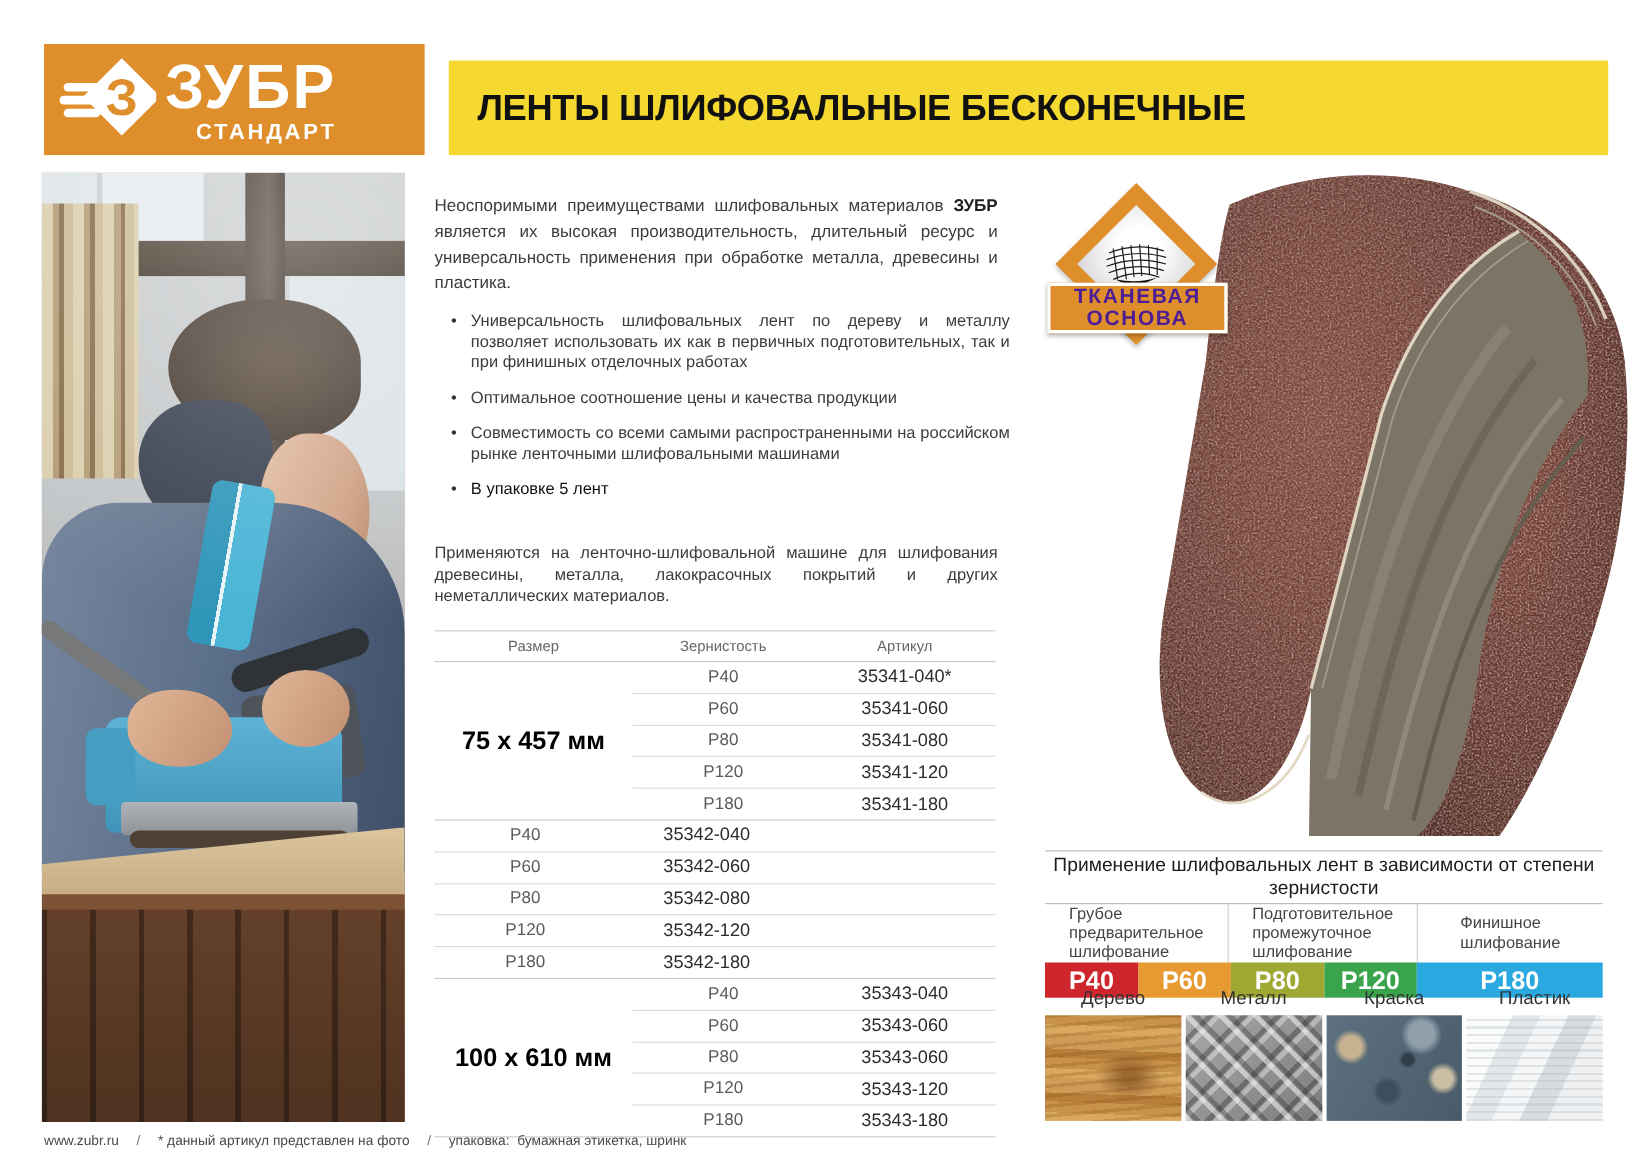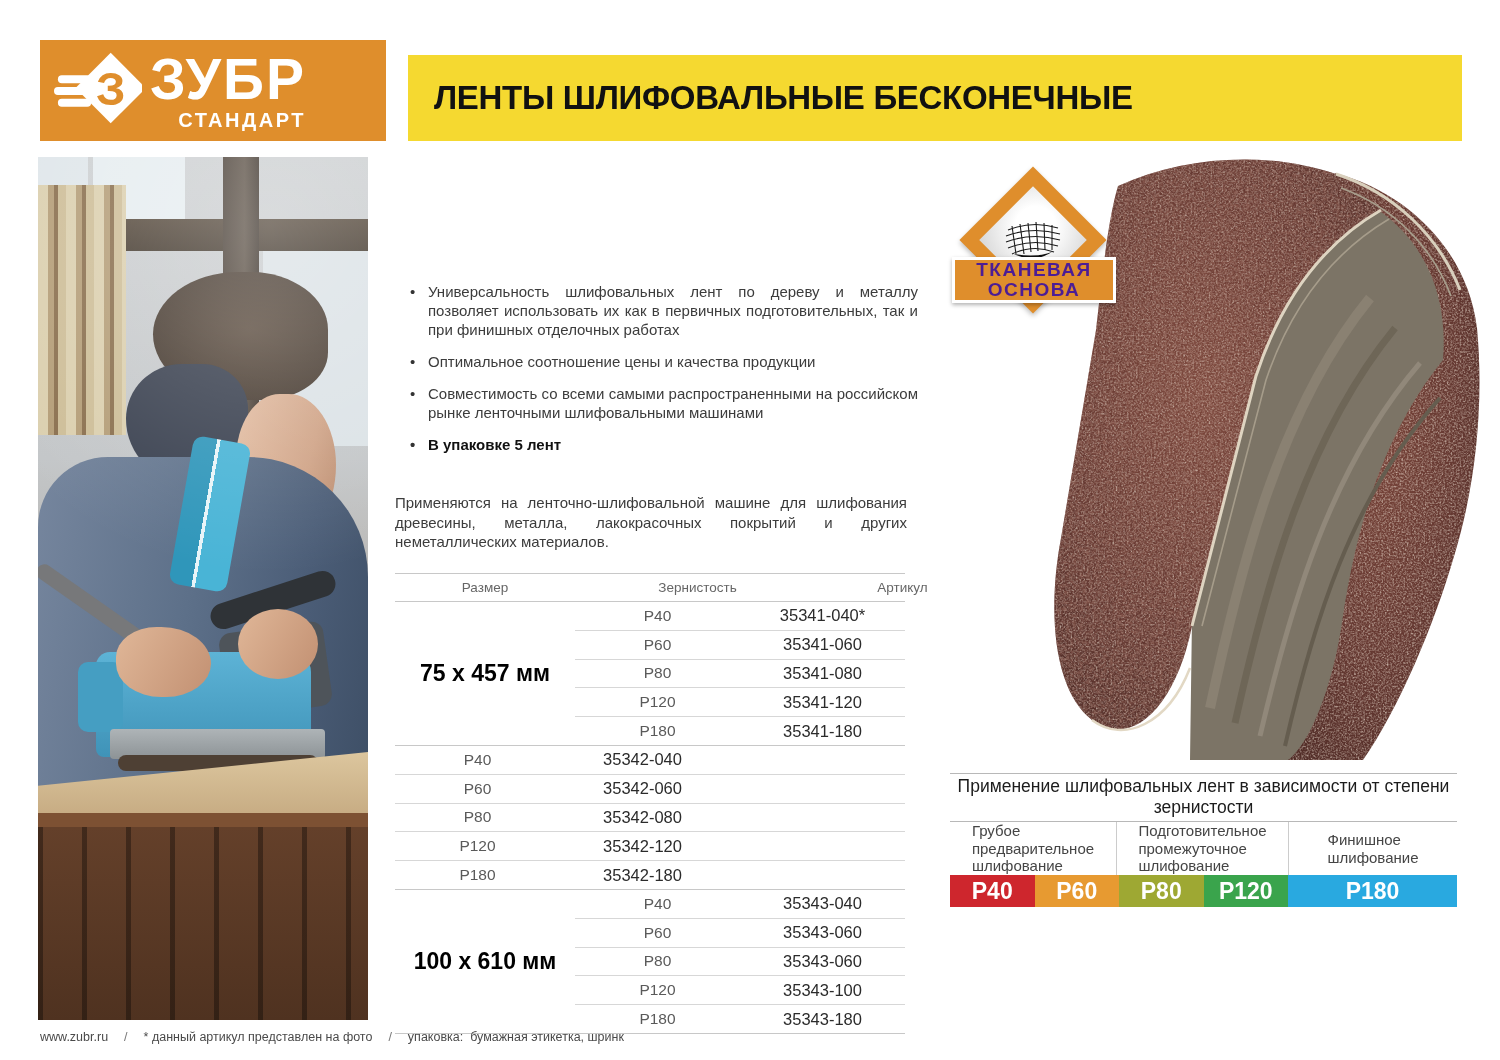--- a/index.html
+++ b/index.html
@@ -57,27 +57,27 @@
                linear-gradient(180deg,#64402a,#4f3220);}
   .ph-tint{inset:0;background:radial-gradient(circle at 70% 8%,rgba(255,255,255,.28),rgba(255,255,255,0) 42%);}
 
   
   .intro{left:395px;top:160px;width:512px;font-size:15.5px;line-height:23.5px;color:#3c3c3c;text-align:justify;}
   .intro b{color:#222;}
   .bullets{left:406px;top:282px;width:512px;list-style:none;margin:0;padding:0;}
   .bullets li{position:relative;padding-left:22px;margin-bottom:13px;font-size:15px;line-height:19px;
               color:#3c3c3c;text-align:justify;}
   .bullets li::before{content:"•";position:absolute;left:4px;top:0;color:#333;}
-  .bullets li.bold{font-weight:700;color:#111;}
+  .bullets li.bold{font-weight:400;color:#111;}
   .usage{left:395px;top:478px;width:512px;font-size:15px;line-height:19.5px;color:#3c3c3c;text-align:justify;}
 
   
   .spec-table{left:395px;top:573px;width:510px;border-top:1px solid #c8c8c8;font-size:15.5px;}
   .spec-header{display:grid;grid-template-columns:180px 165px 165px;height:27px;align-items:center;
-               text-align:center;color:#666;font-size:13.5px;border-bottom:1px solid #c8c8c8;gap:40px;}
+               text-align:center;color:#666;font-size:13.5px;border-bottom:1px solid #c8c8c8;}
   .spec-group{display:flex;border-bottom:1px solid #c8c8c8;}
   .size-cell{width:180px;display:flex;align-items:center;justify-content:center;
              font-size:23px;font-weight:700;color:#000;}
   .spec-rows{flex:1;}
   .spec-row{display:grid;grid-template-columns:165px 165px;height:27.8px;align-items:center;text-align:center;}
   .spec-row + .spec-row{border-top:1px solid #d7d7d7;}
   .grit-cell{color:#5a5a5a;}
   .article-cell{color:#2b2b2b;font-size:16.5px;}
 
   
@@ -180,20 +180,23 @@
     <div class="ph-hand-l"></div>
       <div class="ph-hand-r"></div>
     <div class="ph-s-base"></div>
       <div class="ph-s-belt"></div>
     <div class="ph-table"></div>
       <div class="ph-cab-edge"></div>
       <div class="ph-cab"></div>
     <div class="ph-tint"></div>
   </div>
 
+  <p class="abs intro"><span>Неоспоримыми преимуществами шлифовальных материалов</span>
+    <b>ЗУБР</b>
+    <span>является их высокая производительность, длительный ресурс и универсальность применения при обработке металла, древесины и пластика.</span></p>
 
   <ul class="abs bullets">
     <li>Универсальность шлифовальных лент по дереву и металлу позволяет использовать их как в первичных подготовительных, так и при финишных отделочных работах</li>
     <li>Оптимальное соотношение цены и качества продукции</li>
     <li>Совместимость со всеми самыми распространенными на российском рынке ленточными шлифовальными машинами</li>
     <li class="bold">В упаковке 5 лент</li>
   </ul>
 
   <p class="abs usage">Применяются на ленточно-шлифовальной машине для шлифования древесины, металла, лакокрасочных покрытий и других неметаллических материалов.</p>
 
@@ -265,21 +268,21 @@
         <div class="spec-row">
             <span class="grit-cell">P60</span>
             <span class="article-cell">35343-060</span>
           </div>
         <div class="spec-row">
             <span class="grit-cell">P80</span>
             <span class="article-cell">35343-060</span>
           </div>
         <div class="spec-row">
             <span class="grit-cell">P120</span>
-            <span class="article-cell">35343-100</span>
+            <span class="article-cell">35343-120</span>
           </div>
         <div class="spec-row">
             <span class="grit-cell">P180</span>
             <span class="article-cell">35343-180</span>
           </div>
       </div>
     </div>
   </div>
 
   <div class="abs belt">
@@ -372,20 +375,38 @@
     </div>
     <div class="gc-bars">
       <div class="gc-seg" style="background: rgb(206, 38, 45);">P40</div>
       <div class="gc-seg" style="background: rgb(231, 154, 49);">P60</div>
       <div class="gc-seg" style="background: rgb(158, 168, 51);">P80</div>
       <div class="gc-seg" style="background: rgb(58, 164, 76);">P120</div>
       <div class="gc-seg wide" style="background: rgb(41, 169, 224);">P180</div>
     </div>
   </div>
 
+  <div class="abs materials">
+    <div class="mat">
+      <div class="mat-label">Дерево</div>
+      <div class="mat-thumb tex-wood"></div>
+    </div>
+    <div class="mat">
+      <div class="mat-label">Металл</div>
+      <div class="mat-thumb tex-metal"></div>
+    </div>
+    <div class="mat">
+      <div class="mat-label">Краска</div>
+      <div class="mat-thumb tex-paint"></div>
+    </div>
+    <div class="mat">
+      <div class="mat-label">Пластик</div>
+      <div class="mat-thumb tex-plastic"></div>
+    </div>
+  </div>
 
   <div class="abs footer">
     <span>www.zubr.ru</span>
     <span class="sep">/</span>
     <span>* данный артикул представлен на фото</span>
     <span class="sep">/</span>
     <span class="pack-label">упаковка:</span>
     <span>бумажная этикетка, шринк</span>
   </div>
 

